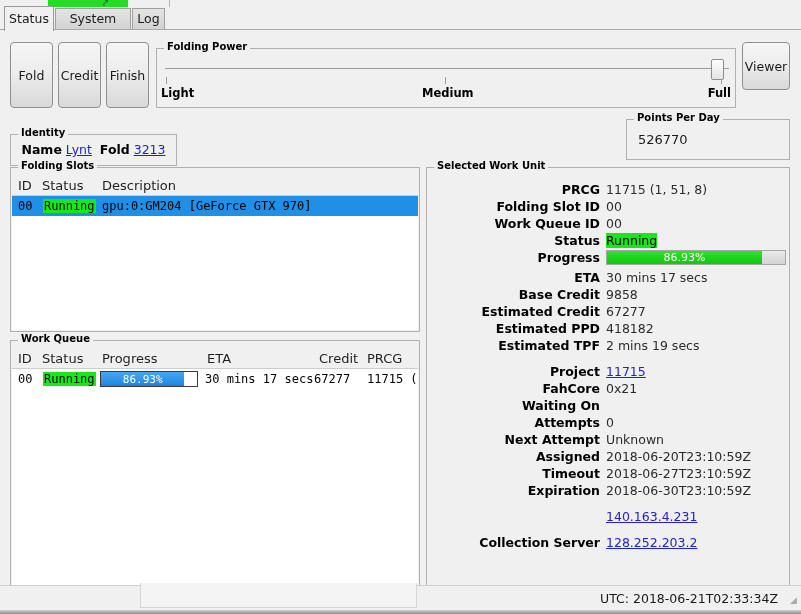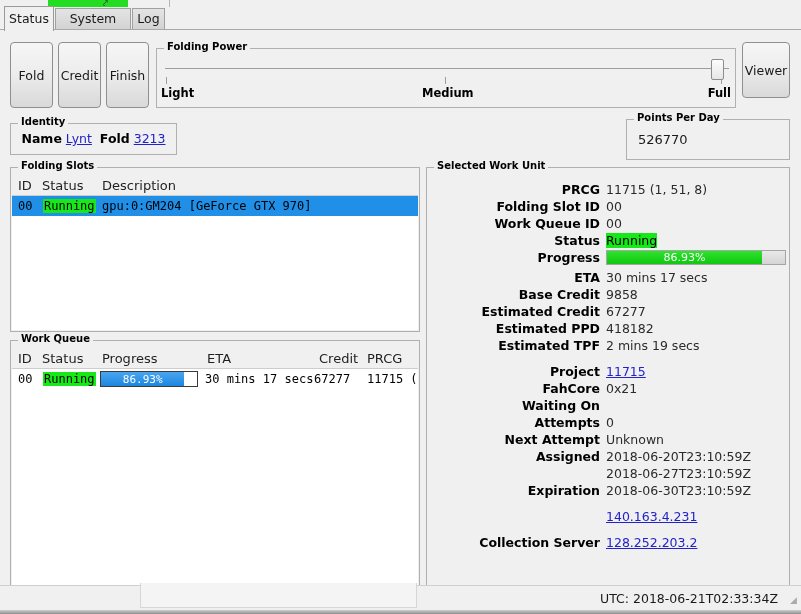--- a/index.html
+++ b/index.html
@@ -77,21 +77,21 @@
     background: linear-gradient(#f6f6f6 0%, #ededed 45%, #d9d9d9 100%);
     font-size: 12.5px;
     color: #1a1a1a;
     text-align: center;
     cursor: default;
   }
   .bigbtn span { display:block; }
   #btn-fold   { left: 10px;  top: 12px; width: 43px; height: 66px; }
   #btn-pause  { left: 58px;  top: 12px; width: 43px; height: 66px; }
   #btn-finish { left: 106px; top: 12px; width: 43px; height: 66px; }
-  #btn-viewer { left: 742px; top: 12px; width: 48px; height: 56px; }
+  #btn-viewer { left: 742px; top: 12px; width: 48px; height: 48px; }
   .bigbtn .lbl {
     position: absolute; left: 0; right: 0; top: 50%;
     transform: translateY(-50%);
   }
 
   
   .group {
     position: absolute;
     box-sizing: border-box;
     border: 1px solid #b0b0b0;
@@ -129,21 +129,21 @@
   #power-handle {
     position: absolute; left: 554px; top: 10px; width: 13px; height: 21px;
     box-sizing: border-box;
     border: 1px solid #8d8d8d;
     border-radius: 2px;
     background: linear-gradient(#fdfdfd, #e6e6e6);
     cursor: default;
   }
 
   
-  #grp-identity { left: 10px; top: 93px; width: 167px; height: 32px; }
+  #grp-identity { left: 10px; top: 104px; width: 167px; height: 32px; }
   #identity-row {
     position: absolute; left: 0; right: 0; top: 7px;
     text-align: center;
     white-space: nowrap;
     font-size: 12.5px;
   }
   #identity-row b { font-weight: bold; }
   .link {
     color: #2222cc;
     text-decoration: underline;
@@ -501,20 +501,21 @@
         </div>
         <div class="dl-row" style="position: absolute; left: 0px; right: 0px; top: 256px; height: 17px;">
           <div class="dl-key">Next Attempt</div>
           <div class="dl-val">Unknown</div>
         </div>
         <div class="dl-row" style="position: absolute; left: 0px; right: 0px; top: 273px; height: 17px;">
           <div class="dl-key">Assigned</div>
           <div class="dl-val">2018-06-20T23:10:59Z</div>
         </div>
         <div class="dl-row" style="position: absolute; left: 0px; right: 0px; top: 290px; height: 17px;">
+          <div class="dl-key">Timeout</div>
           <div class="dl-val">2018-06-27T23:10:59Z</div>
         </div>
         <div class="dl-row" style="position: absolute; left: 0px; right: 0px; top: 307px; height: 17px;">
           <div class="dl-key">Expiration</div>
           <div class="dl-val">2018-06-30T23:10:59Z</div>
         </div>
         <div class="dl-row" style="position: absolute; left: 0px; right: 0px; top: 333px; height: 17px;">
           <div class="dl-val"><span class="link">140.163.4.231</span></div>
         </div>
         <div class="dl-row" style="position: absolute; left: 0px; right: 0px; top: 359px; height: 17px;">

